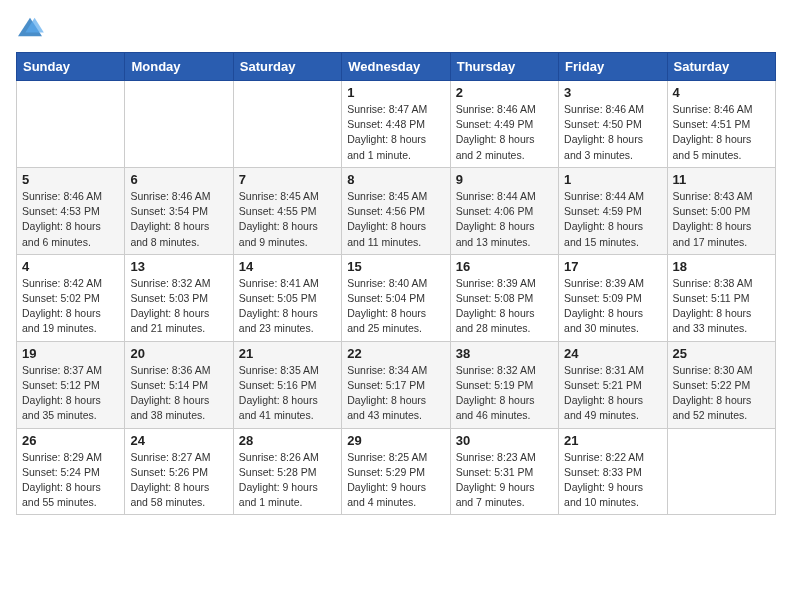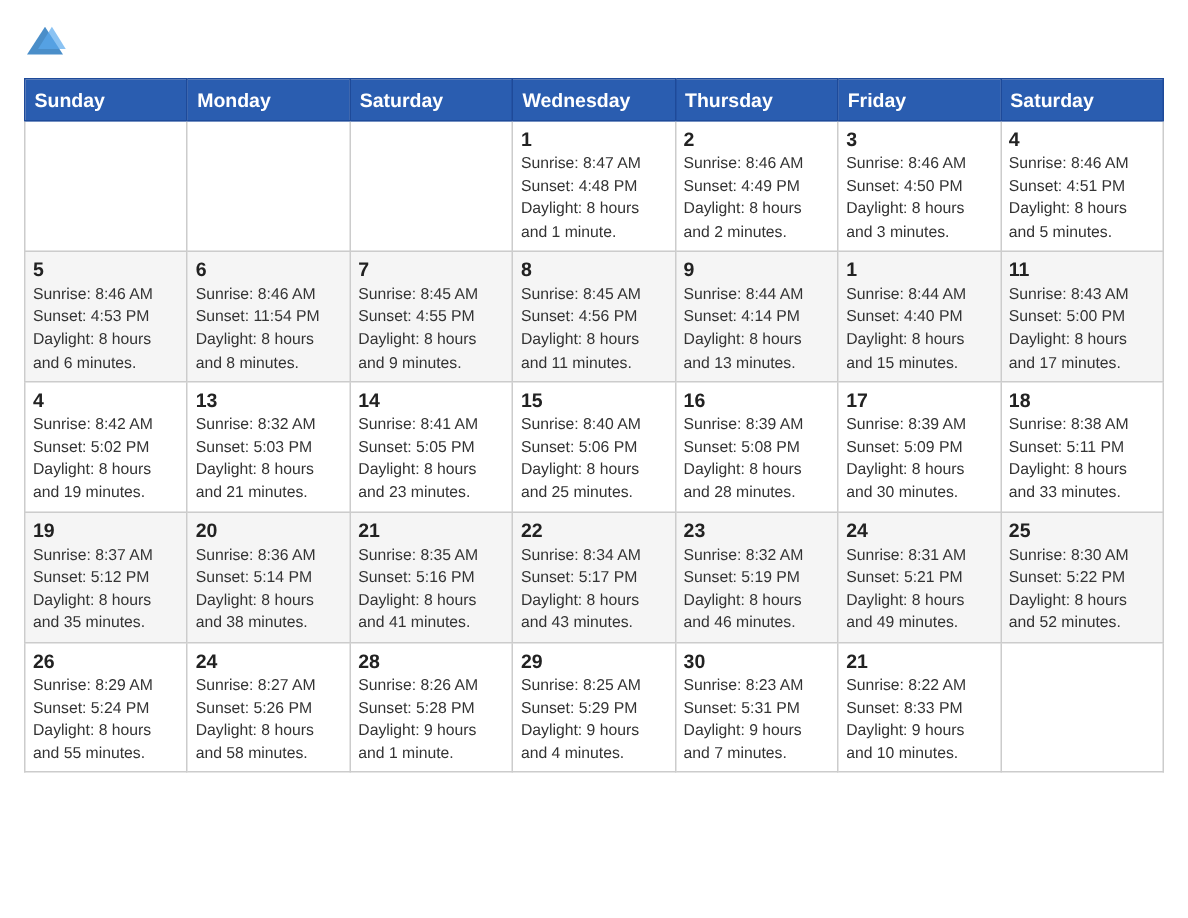--- a/index.html
+++ b/index.html
@@ -159,45 +159,45 @@
       <tr>
         <td>
           <span class="day-number">5</span>
           <div class="day-detail">Sunrise: 8:46 AM
 Sunset: 4:53 PM
 Daylight: 8 hours and 6 minutes.</div>
         </td>
         <td>
           <span class="day-number">6</span>
           <div class="day-detail">Sunrise: 8:46 AM
-Sunset: 11:54 PM
+Sunset: 3:54 PM
 Daylight: 8 hours and 8 minutes.</div>
         </td>
         <td>
           <span class="day-number">7</span>
           <div class="day-detail">Sunrise: 8:45 AM
 Sunset: 4:55 PM
 Daylight: 8 hours and 9 minutes.</div>
         </td>
         <td>
           <span class="day-number">8</span>
           <div class="day-detail">Sunrise: 8:45 AM
 Sunset: 4:56 PM
 Daylight: 8 hours and 11 minutes.</div>
         </td>
         <td>
           <span class="day-number">9</span>
           <div class="day-detail">Sunrise: 8:44 AM
-Sunset: 4:14 PM
+Sunset: 4:06 PM
 Daylight: 8 hours and 13 minutes.</div>
         </td>
         <td>
           <span class="day-number">1</span>
           <div class="day-detail">Sunrise: 8:44 AM
-Sunset: 4:40 PM
+Sunset: 4:59 PM
 Daylight: 8 hours and 15 minutes.</div>
         </td>
         <td>
           <span class="day-number">11</span>
           <div class="day-detail">Sunrise: 8:43 AM
 Sunset: 5:00 PM
 Daylight: 8 hours and 17 minutes.</div>
         </td>
       </tr>
       <tr>
@@ -215,21 +215,21 @@
         </td>
         <td>
           <span class="day-number">14</span>
           <div class="day-detail">Sunrise: 8:41 AM
 Sunset: 5:05 PM
 Daylight: 8 hours and 23 minutes.</div>
         </td>
         <td>
           <span class="day-number">15</span>
           <div class="day-detail">Sunrise: 8:40 AM
-Sunset: 5:06 PM
+Sunset: 5:04 PM
 Daylight: 8 hours and 25 minutes.</div>
         </td>
         <td>
           <span class="day-number">16</span>
           <div class="day-detail">Sunrise: 8:39 AM
 Sunset: 5:08 PM
 Daylight: 8 hours and 28 minutes.</div>
         </td>
         <td>
           <span class="day-number">17</span>
@@ -263,21 +263,21 @@
 Sunset: 5:16 PM
 Daylight: 8 hours and 41 minutes.</div>
         </td>
         <td>
           <span class="day-number">22</span>
           <div class="day-detail">Sunrise: 8:34 AM
 Sunset: 5:17 PM
 Daylight: 8 hours and 43 minutes.</div>
         </td>
         <td>
-          <span class="day-number">23</span>
+          <span class="day-number">38</span>
           <div class="day-detail">Sunrise: 8:32 AM
 Sunset: 5:19 PM
 Daylight: 8 hours and 46 minutes.</div>
         </td>
         <td>
           <span class="day-number">24</span>
           <div class="day-detail">Sunrise: 8:31 AM
 Sunset: 5:21 PM
 Daylight: 8 hours and 49 minutes.</div>
         </td>

